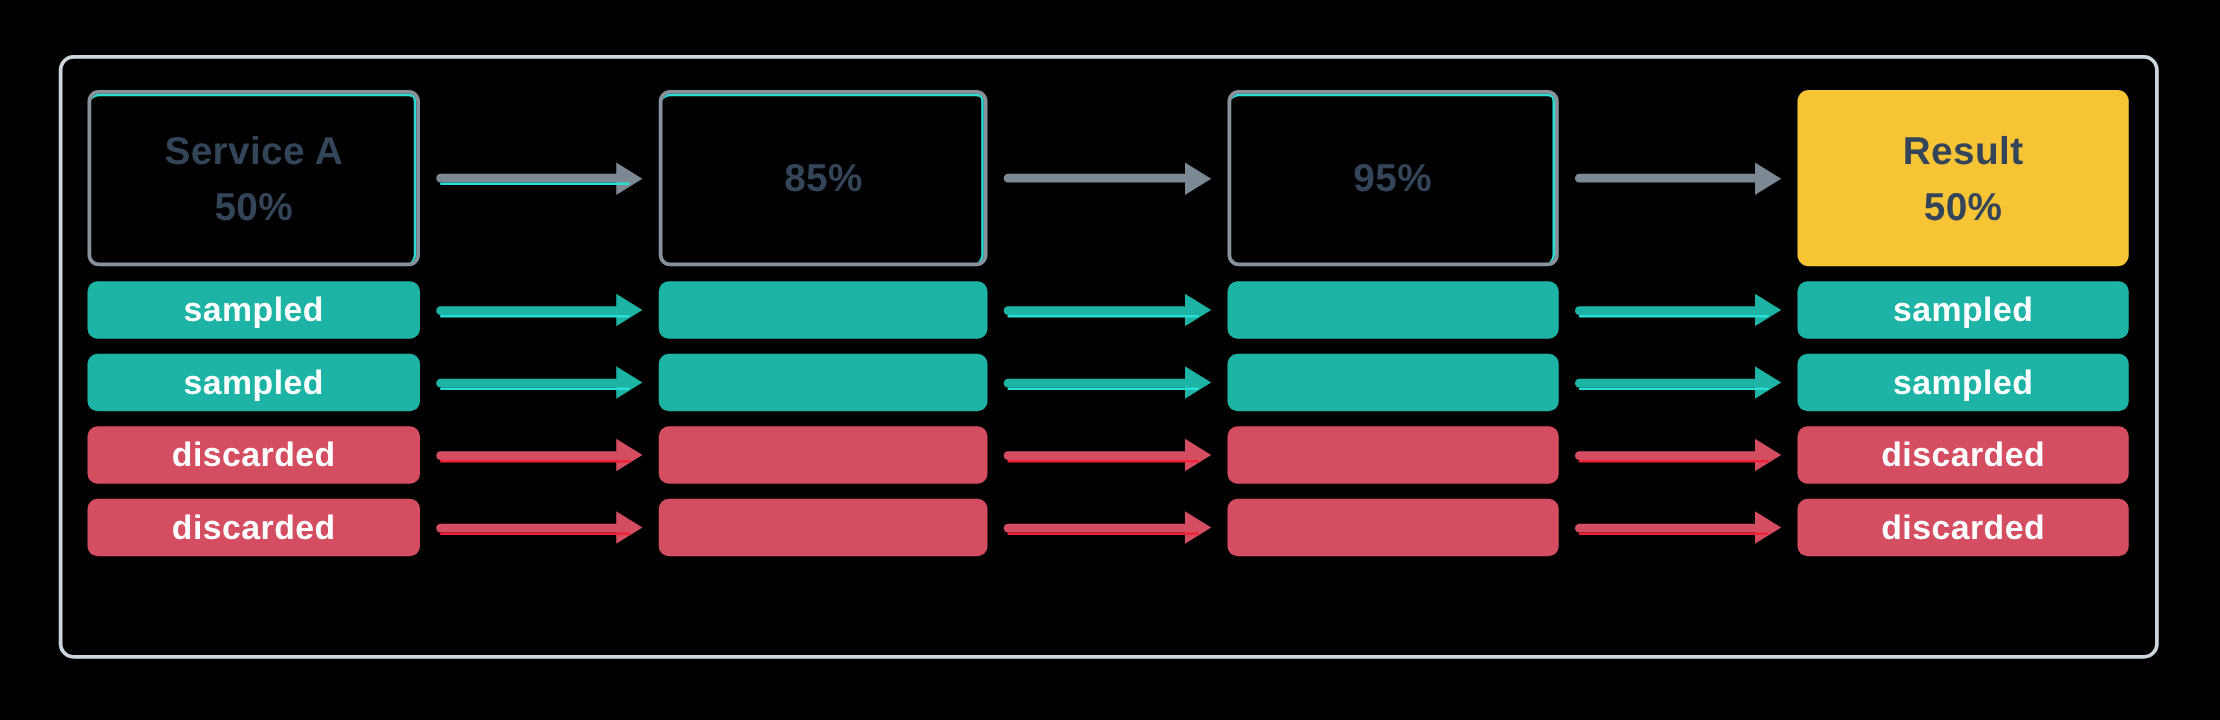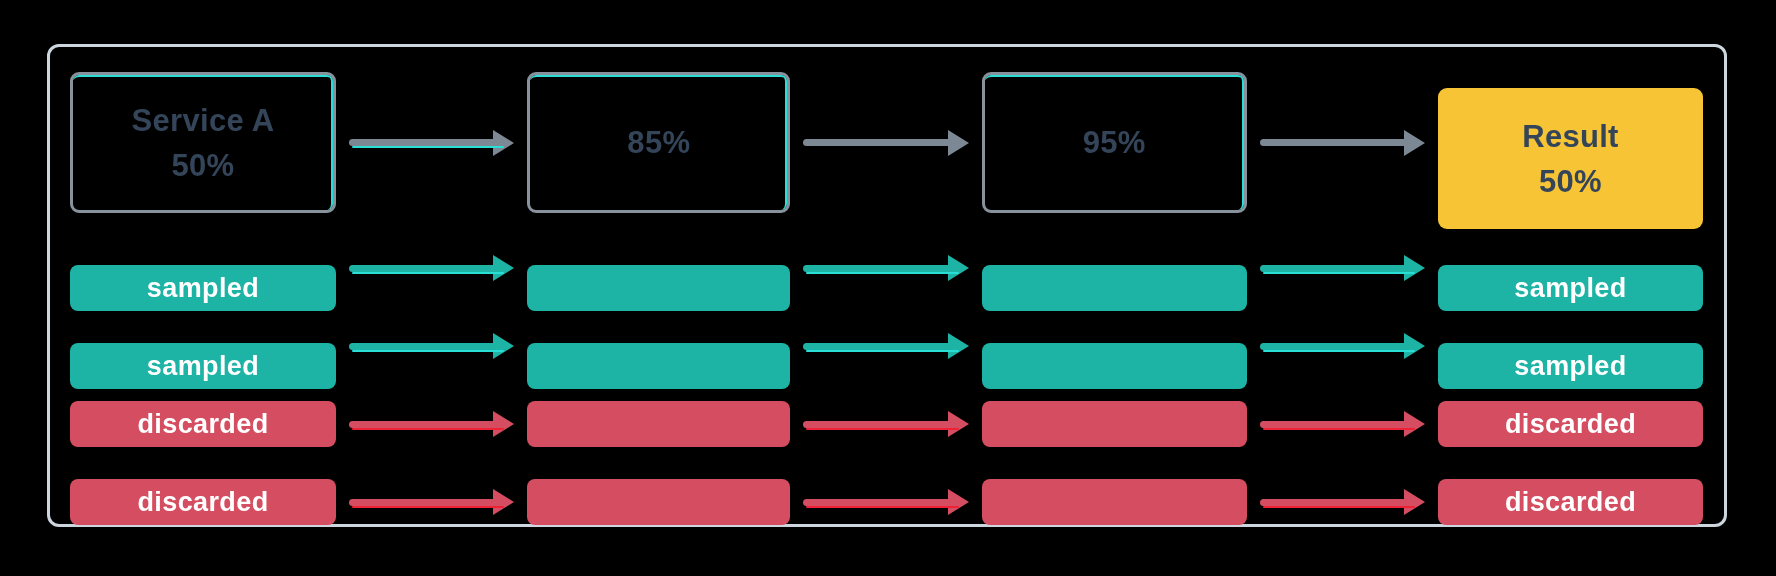--- a/index.html
+++ b/index.html
@@ -10,39 +10,39 @@
   *{margin:0;padding:0;box-sizing:border-box;}
   body{background:var(--background);font-family:"Liberation Sans","DejaVu Sans",sans-serif;}
   .canvas{position:relative;width:1776px;height:576px;background:var(--background);overflow:hidden;}
   .container{
     position:absolute;left:47px;top:44px;width:1680px;height:483px;
     border:3px solid var(--container-border);border-radius:12px;
     padding:25px 21px 23px 20px;
     display:grid;
     grid-template-columns:266px 1fr 263px 1fr 265px 1fr 265px;
     grid-template-rows:141px 46px 46px 46px 46px;
-    row-gap:32px;
+    row-gap:12px;
   }
   
   .stage-box{
     height:100%;border:3px solid var(--box-border);border-radius:9px;
     display:flex;flex-direction:column;align-items:center;justify-content:center;
     color:var(--dark-text);
     box-shadow:inset 0 3px 0 -1px var(--cyan-accent), inset -3px 0 0 -1px var(--cyan-accent);
   }
   .stage-box.result{
-    border:none;background:var(--yellow);box-shadow:none;border-radius:9px;margin-top:16px;
+    border:none;background:var(--yellow);box-shadow:none;border-radius:9px;
   }
   .stage-label,.stage-value{font-size:31px;font-weight:600;line-height:45px;letter-spacing:.3px;}
   
   .bar{
     height:100%;border-radius:8px;display:flex;align-items:center;justify-content:center;
     color:var(--white);font-size:27px;font-weight:700;letter-spacing:.4px;
   }
-  .bar.teal{background:var(--teal);margin-top:20px;}
+  .bar.teal{background:var(--teal);}
   .bar.red{background:var(--red);}
   
   .arrow{
     width:100%;align-self:center;display:flex;align-items:center;
     padding:0 13px;height:28px;
   }
   .arrow .shaft{flex:1;height:7px;border-radius:4px;position:relative;margin-right:-3px;}
   .arrow .head{width:0;height:0;border-top:13px solid transparent;border-bottom:13px solid transparent;}
   .arrow.gray .shaft{background:var(--gray);}
   .arrow.gray .head{border-left:21px solid var(--gray);}

